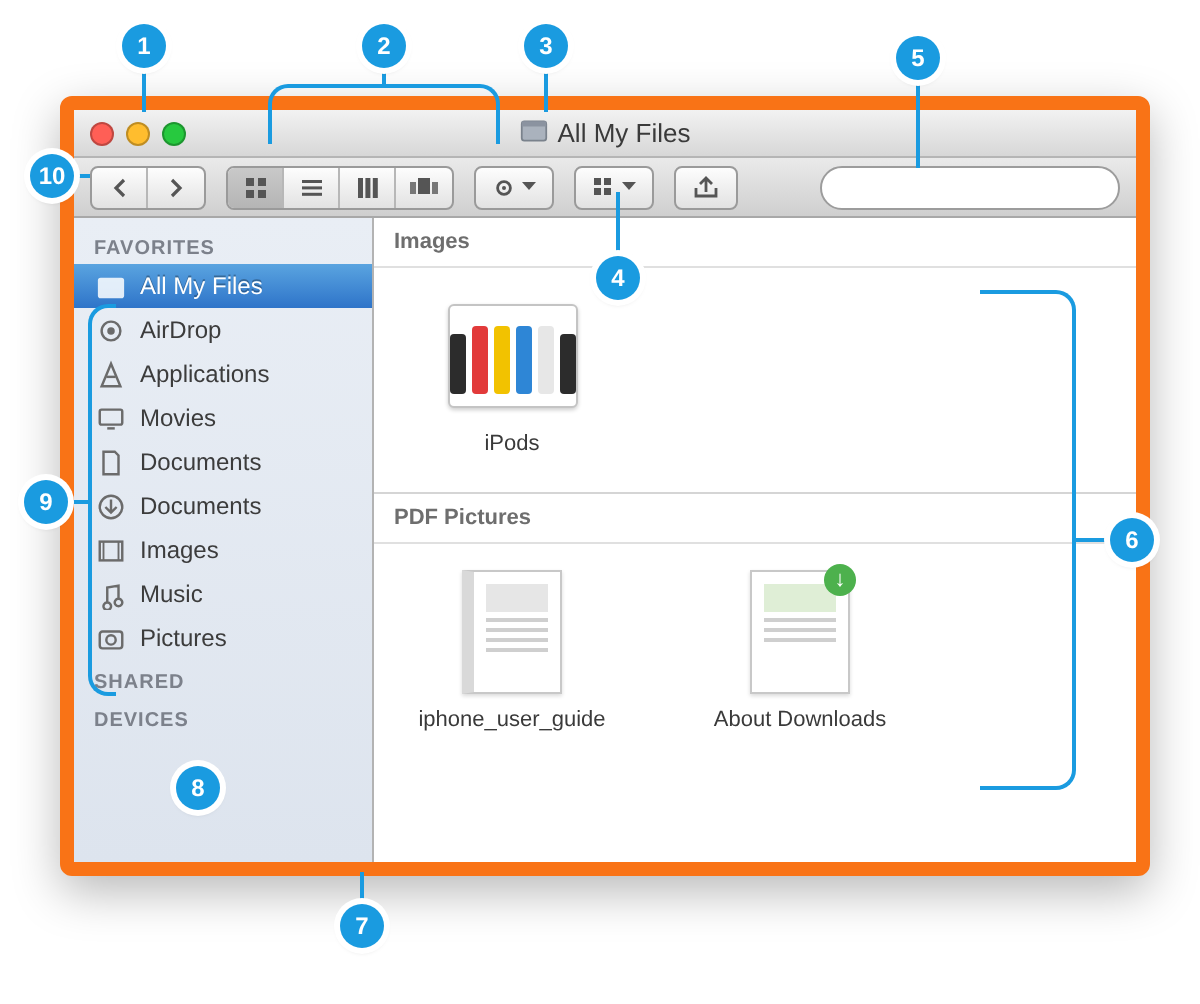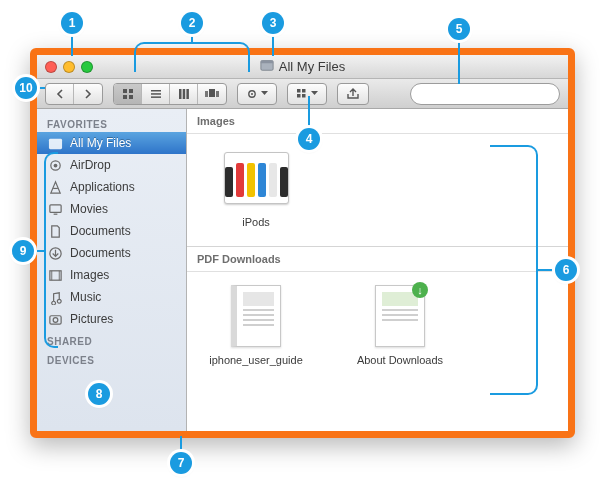--- a/index.html
+++ b/index.html
@@ -357,21 +357,21 @@
               <span style="height:34px;background:#e7e7e7;"></span>
               <span style="height:30px;background:#2c2c2c;"></span>
             </div>
           </div>
           <div class="label">iPods</div>
         </div>
       </div>
 
       <div class="divider"></div>
 
-      <div class="group-header">PDF Downloads</div>
+      <div class="group-header">PDF Pictures</div>
       <div class="group-body">
         <div class="file">
           <div class="thumb">
             <div class="pdf-thumb bound">
               <div class="block"></div>
               <div class="line"></div>
                 <div class="line"></div>
                 <div class="line"></div>
                 <div class="line"></div>
             </div>

